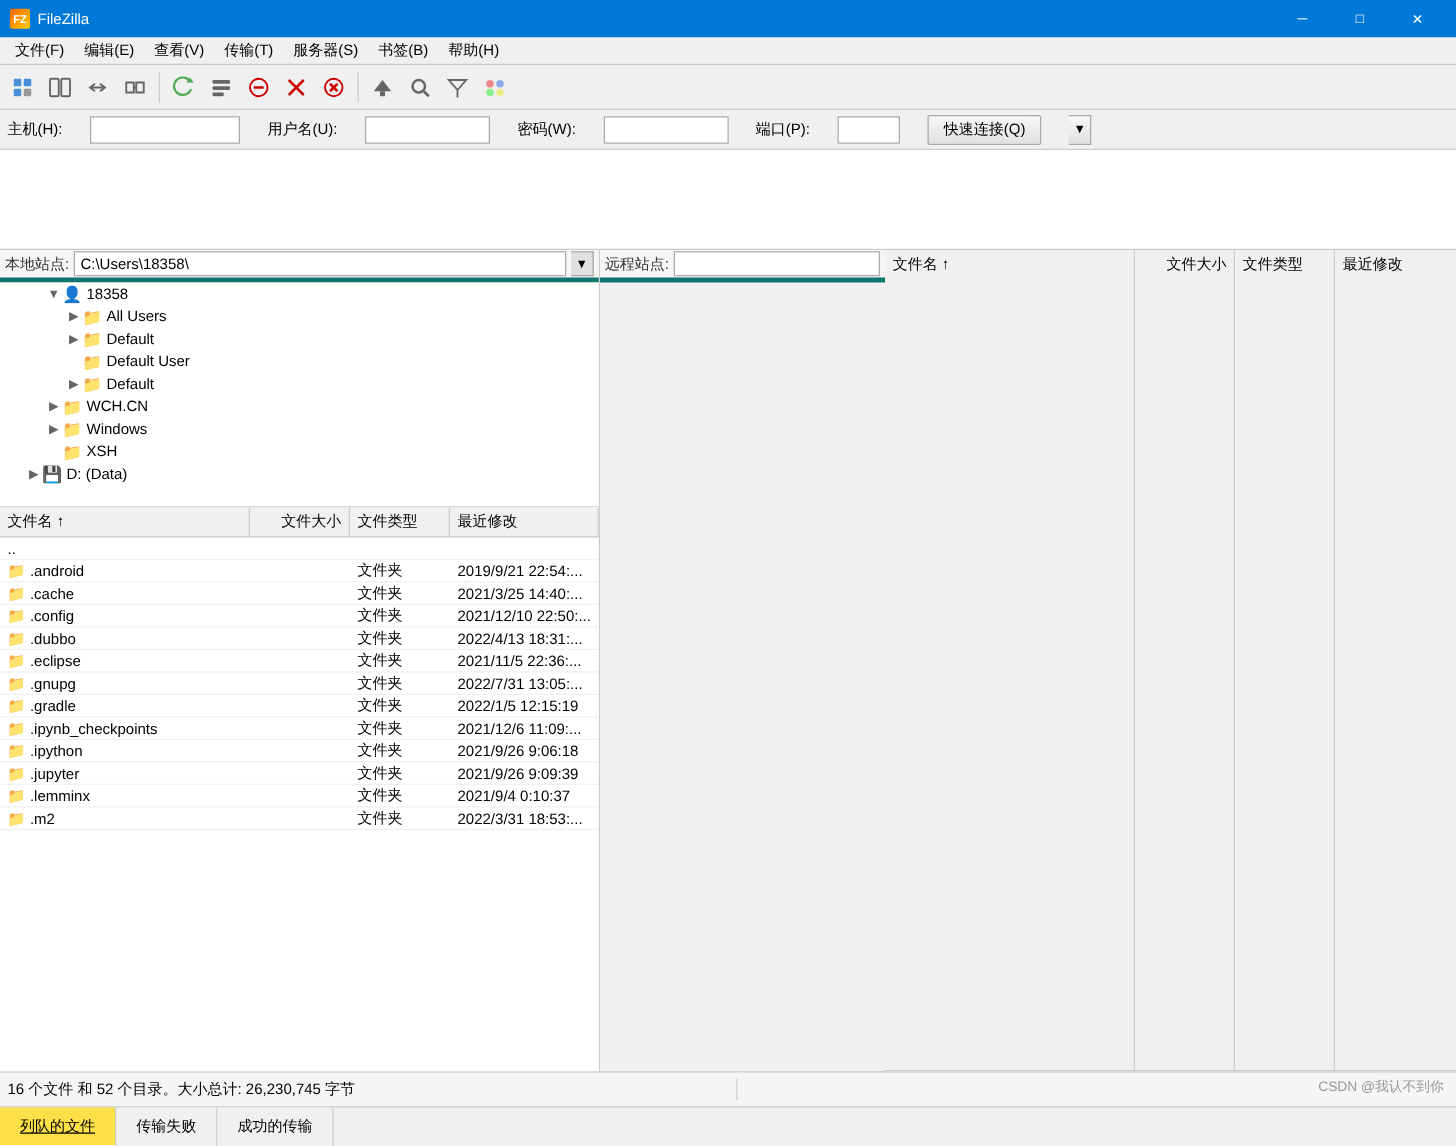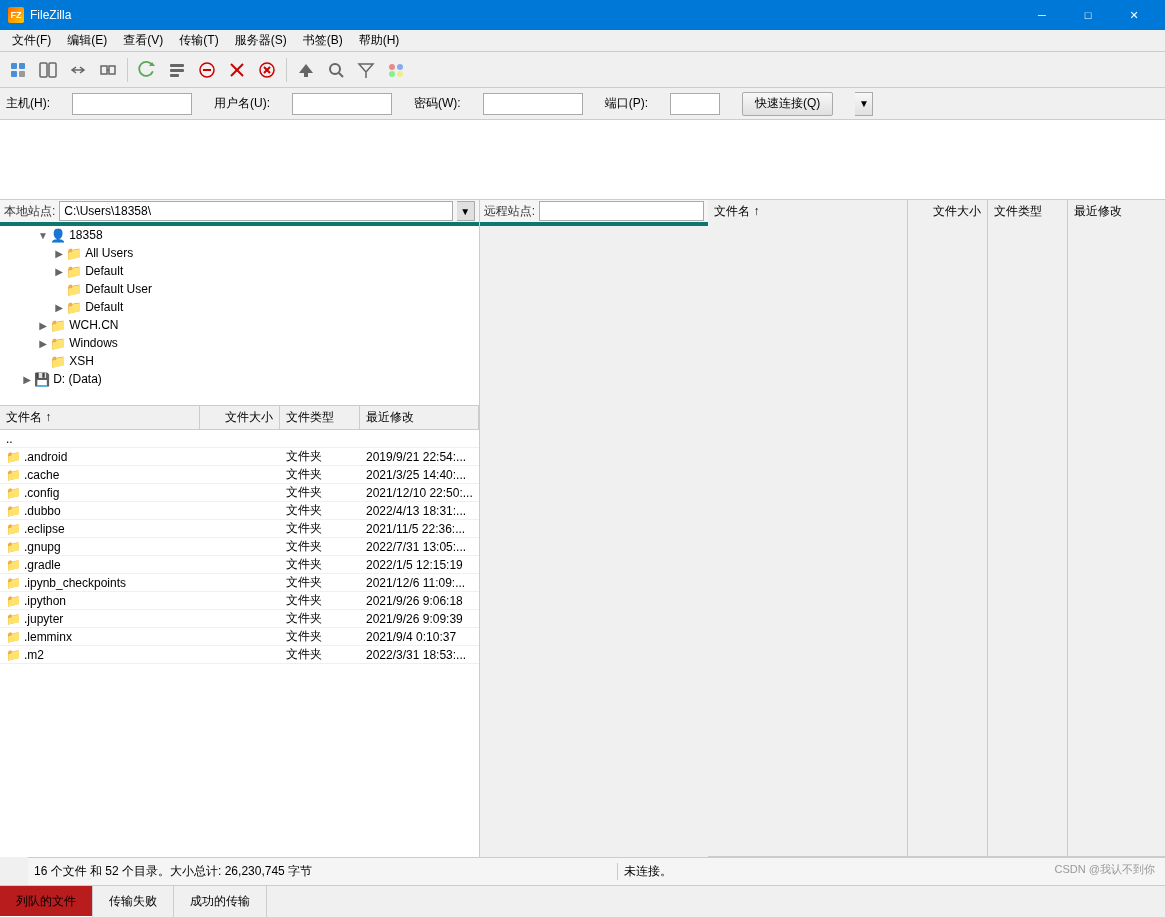--- a/index.html
+++ b/index.html
@@ -231,21 +231,20 @@
     .col-perm-r { width: 80px; min-width: 80px; }
     .col-owner-r { flex: 1; }
 
     
     #statusbar {
       height: 28px;
       display: flex;
       align-items: center;
       border-top: 1px solid #ccc;
       background: #f5f5f5;
-      margin-left: 28px;
     }
     #left-status {
       width: 590px;
       padding: 0 6px;
       font-size: 12px;
       border-right: 1px solid #ccc;
     }
     #right-status {
       flex: 1;
       padding: 0 6px;
@@ -263,23 +262,24 @@
     .transfer-tab {
       padding: 0 16px;
       display: flex;
       align-items: center;
       cursor: pointer;
       font-size: 12px;
       border-right: 1px solid #ccc;
       background: #f0f0f0;
     }
     .transfer-tab.active {
-      background: #b91c1c;
+      background: #fde047;
       border-bottom: 2px solid white;
       margin-bottom: -1px;
+      text-decoration: underline;
     }
 
     
     .no-connection {
       display: flex;
       align-items: center;
       justify-content: center;
       flex: 1;
       color: #666;
       font-size: 13px;
@@ -617,21 +617,20 @@
     </div>
 
     <div class="no-connection">
       <span>没有连接到任何服务器</span>
     </div>
   </div>
 </div>
 
 <div id="statusbar">
   <div id="left-status">16 个文件 和 52 个目录。大小总计: 26,230,745 字节</div>
-  <div id="right-status">未连接。</div>
 </div>
 
 <div id="transfer-panel">
   <div class="transfer-tab active">
     <span>列队的文件</span>
   </div>
   <div class="transfer-tab">
     <span>传输失败</span>
   </div>
   <div class="transfer-tab">

